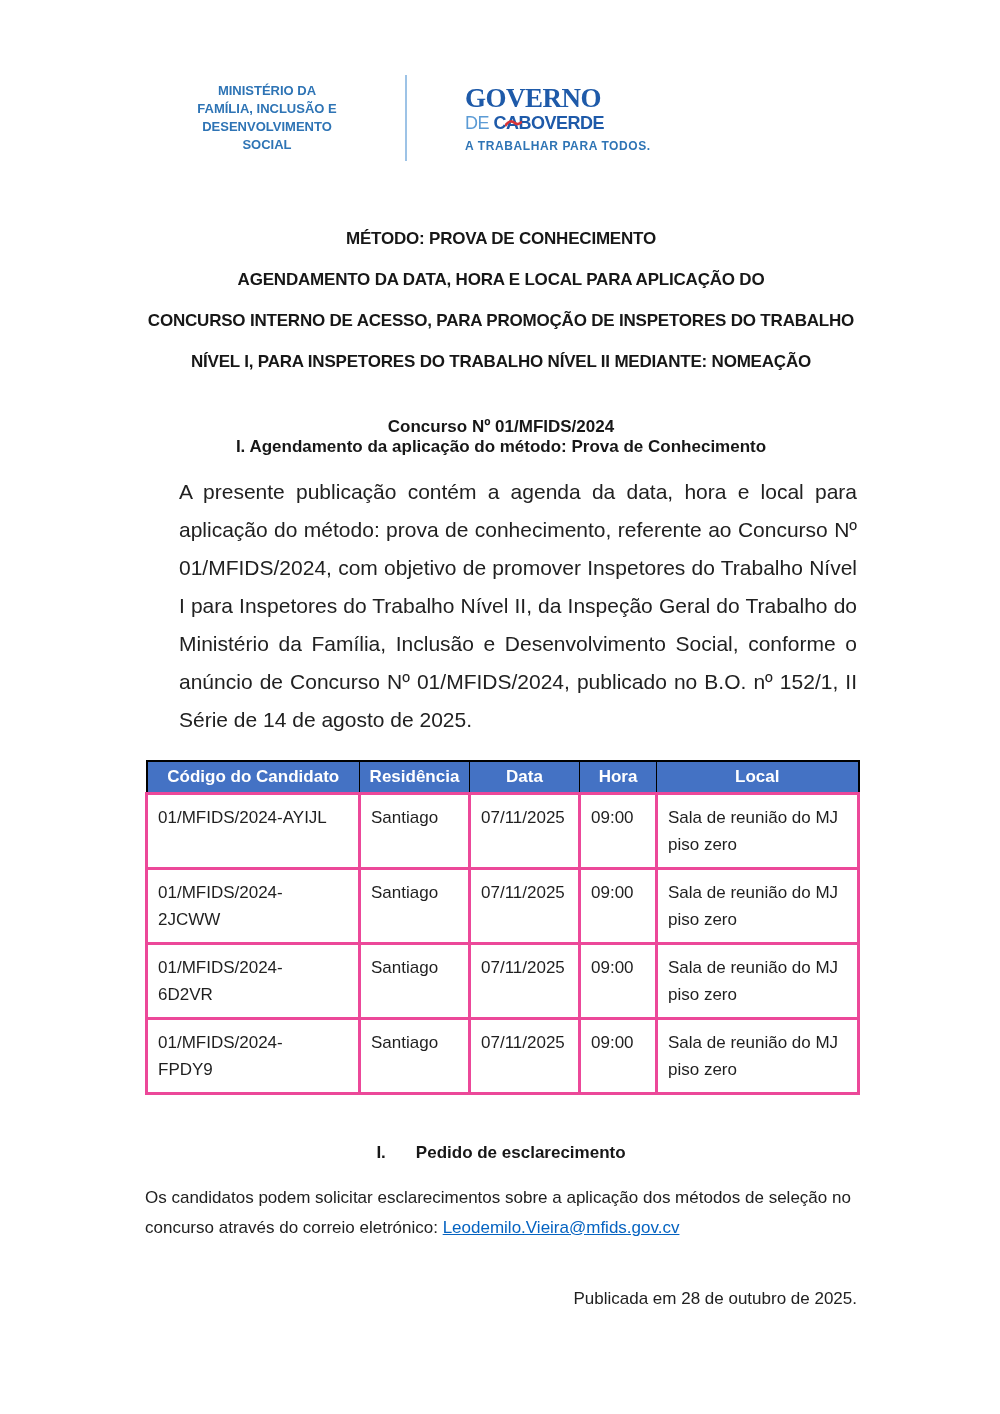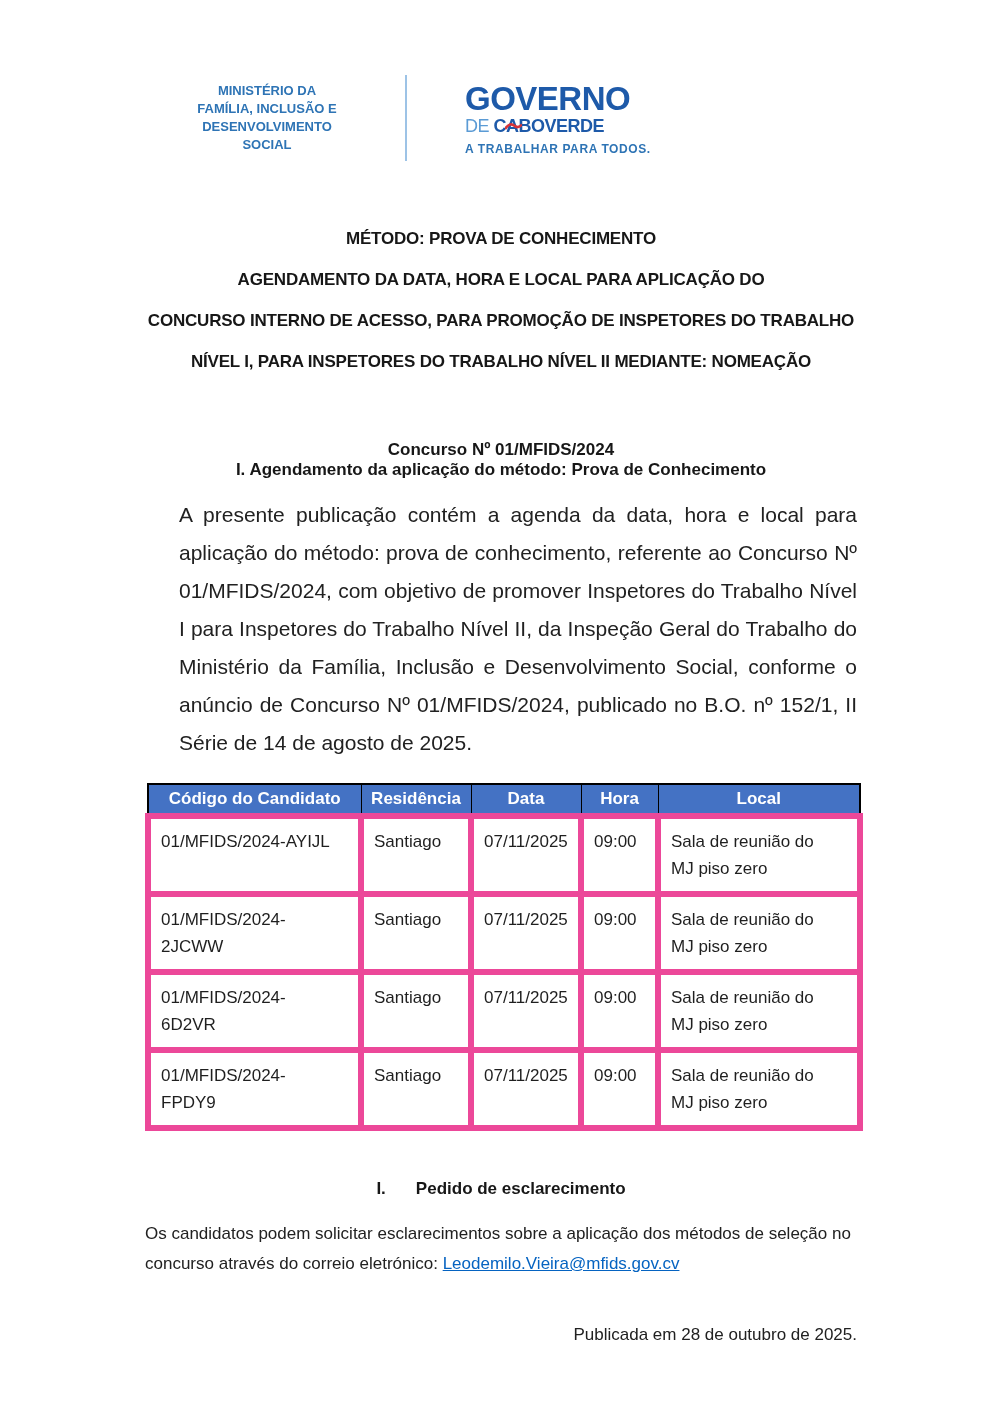--- a/index.html
+++ b/index.html
@@ -33,24 +33,25 @@
     color: #2E74B5;
   }
   .logo-divider {
     width: 2px;
     height: 86px;
     background: #9DC3E6;
     margin: 0 14px 0 10px;
   }
   .gov-logo { line-height: 1; }
   .gov-line1 {
-    font-size: 33px;
+    font-size: 27px;
     font-weight: 800;
     letter-spacing: -0.5px;
     color: #1E5AA9;
+    font-family: Liberation Serif, serif;
   }
   .gov-line2 { margin-top: 2px; font-size: 18px; white-space: nowrap; }
   .gov-de { color: #5B9BD5; font-weight: 500; letter-spacing: -0.5px; }
   .gov-country { position: relative; display: inline-block; font-weight: 800; color: #1E5AA9; letter-spacing: -0.5px; }
   .gov-country svg { position: absolute; left: 11px; top: 5px; }
   .gov-tagline {
     margin-top: 8px;
     font-size: 12px;
     font-weight: bold;
     letter-spacing: 0.6px;
@@ -61,21 +62,21 @@
   
   .title-block { margin-top: 54px; text-align: center; }
   .title-line {
     font-size: 17px;
     font-weight: bold;
     line-height: 41px;
     letter-spacing: -0.2px;
     color: #171717;
   }
   .concurso-number {
-    margin-top: 58px;
+    margin-top: 35px;
     text-align: center;
     font-size: 17px;
     font-weight: bold;
     color: #171717;
   }
   .section-heading-1 {
     text-align: center;
     font-size: 17px;
     font-weight: bold;
     color: #171717;
@@ -104,21 +105,21 @@
     color: #ffffff;
     font-size: 17px;
     font-weight: bold;
     border: 1px solid #000;
     height: 32px;
     padding: 4px 2px;
     text-align: center;
     vertical-align: middle;
   }
   .schedule-table td {
-    border: 6px solid #ec4899;
+    border: 3px solid #ec4899;
     font-size: 17px;
     line-height: 27px;
     padding: 9px 10px;
     vertical-align: top;
     height: 68px;
     color: #1f1f1f;
   }
   .schedule-table td.col-codigo { padding-right: 22px; }
   .schedule-table td.col-local  { padding-right: 16px; }
 

